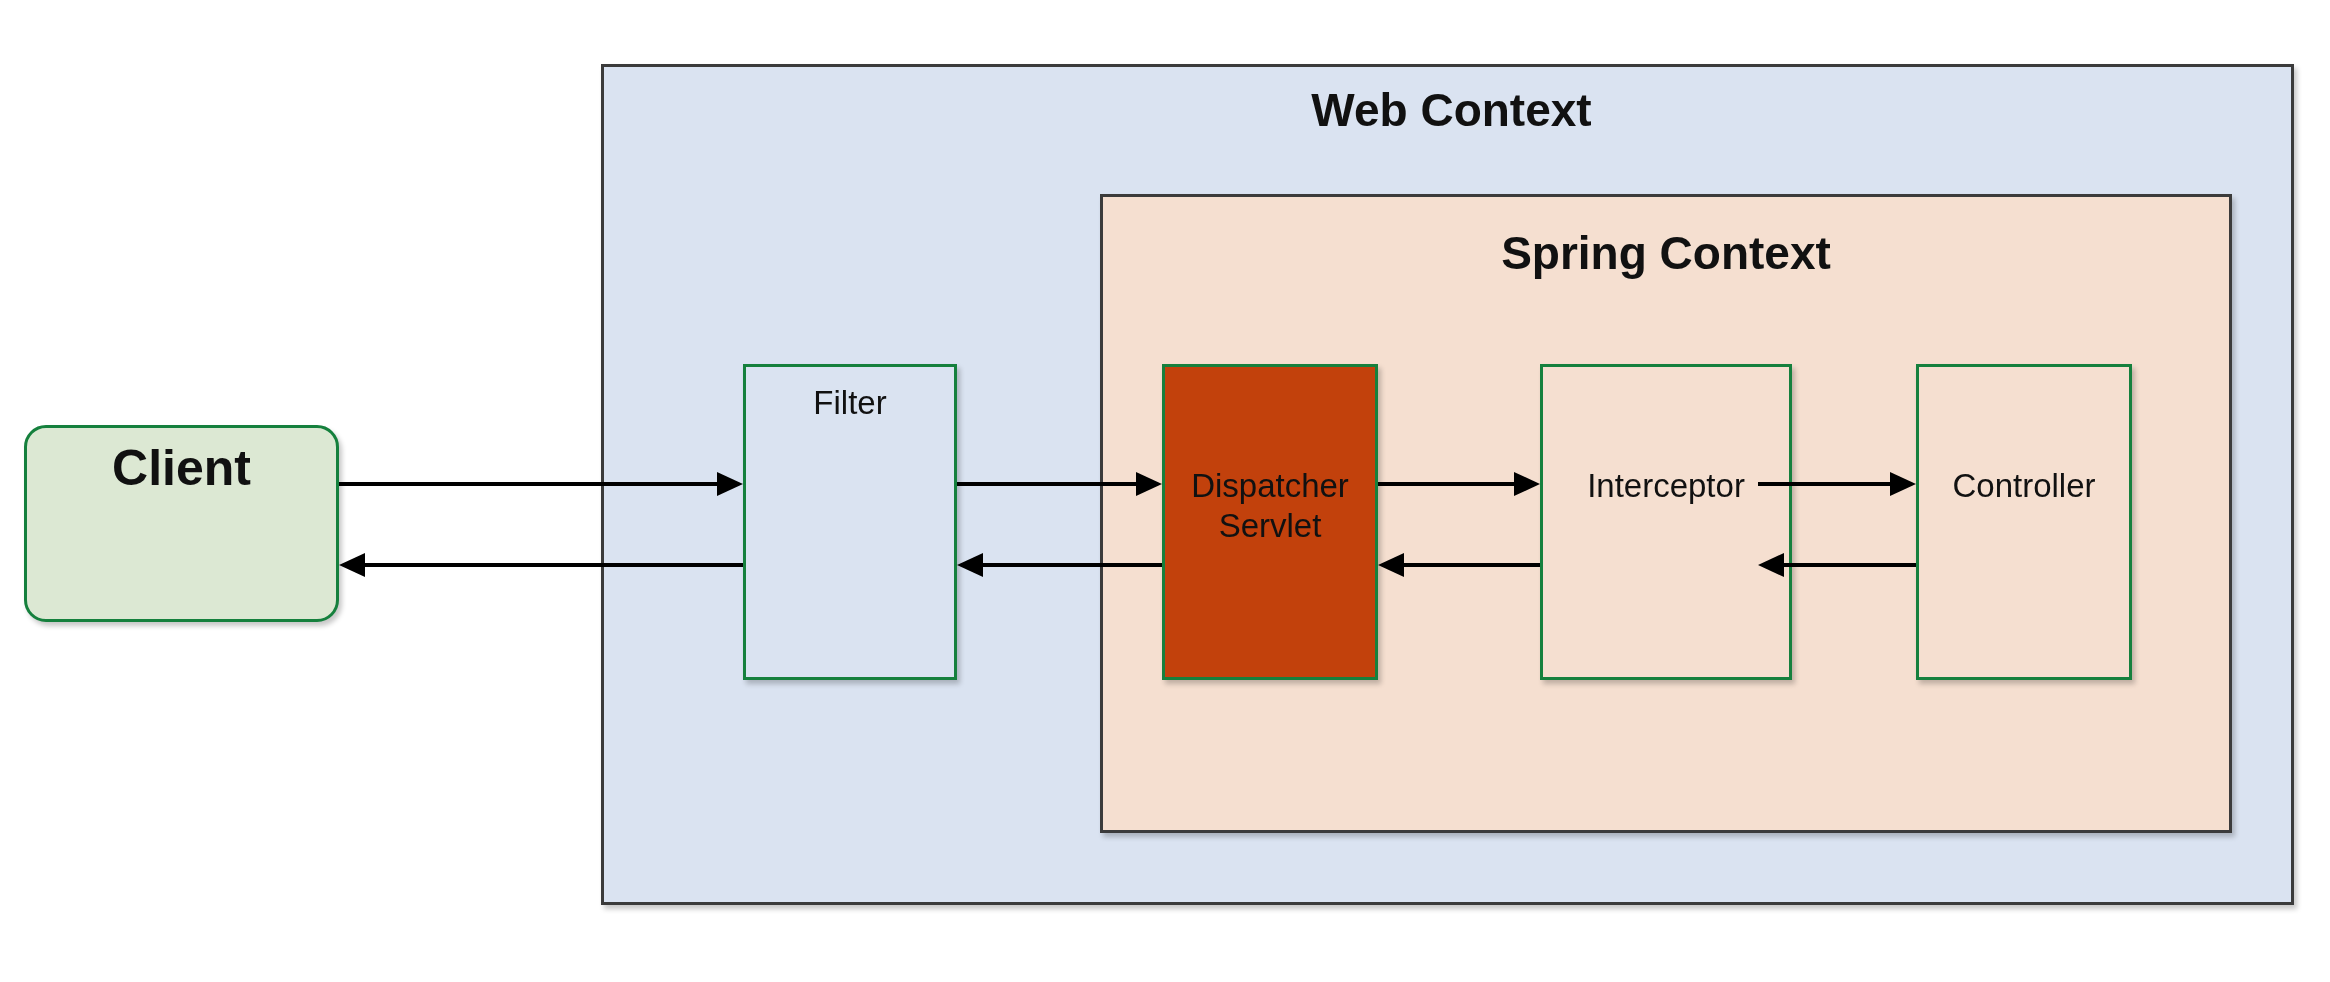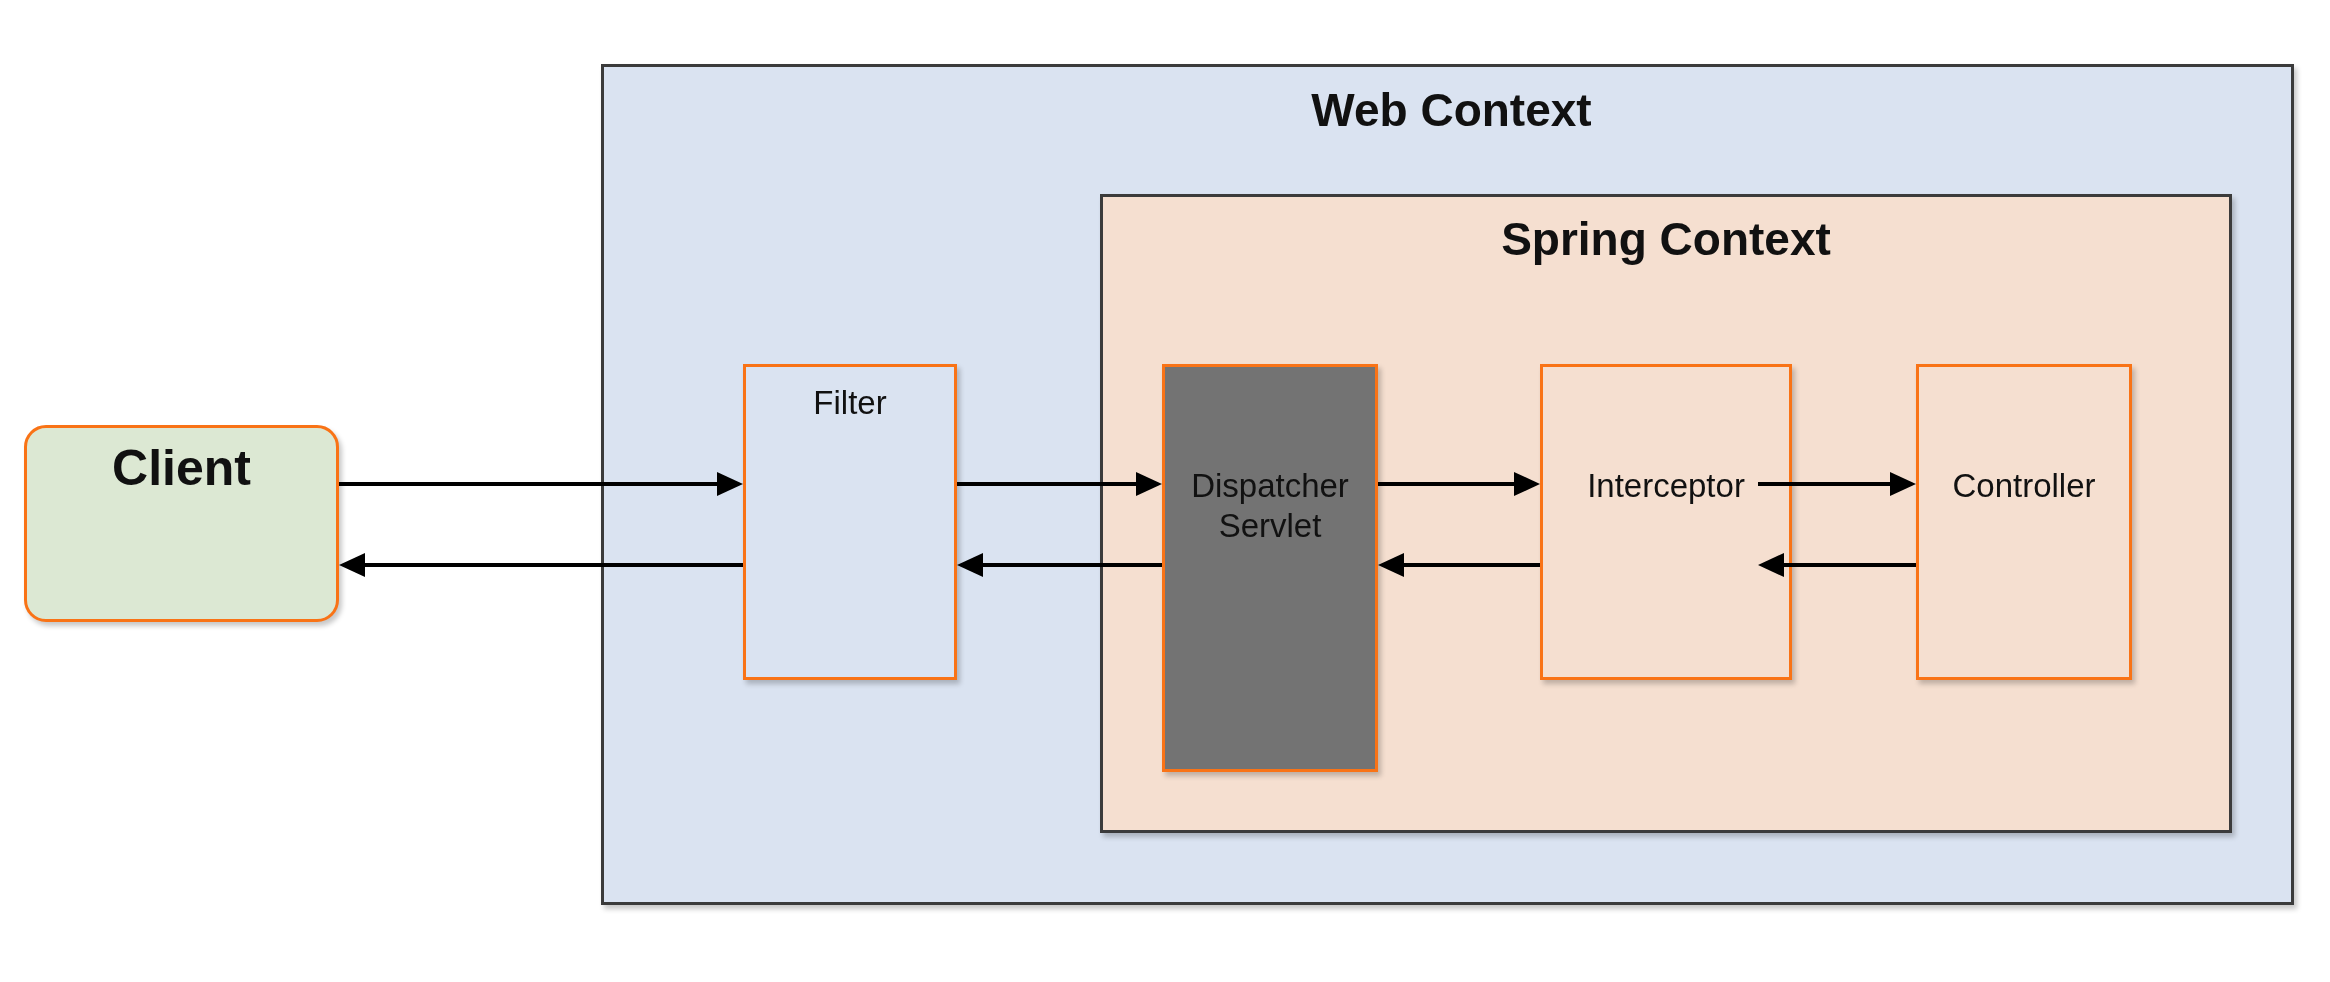--- a/index.html
+++ b/index.html
@@ -35,26 +35,26 @@
   .container-title {
     position: absolute;
     left: 0; right: 0;
     text-align: center;
     font-weight: bold;
     font-size: 46px;
     line-height: 56px;
     color: #111111;
   }
   .web-context .container-title { top: 15px; padding-left: 8px; }
-  .spring-context .container-title { top: 14px; }
+  .spring-context .container-title { top: 28px; }
 
   
   .node {
     position: absolute;
-    border: 3px solid #f97316;
+    border: 3px solid #15803d;
     box-sizing: border-box;
     box-shadow: 3px 4px 5px rgba(0,0,0,0.22);
   }
   .node-label {
     position: absolute;
     left: 0; right: 0;
     text-align: center;
     font-size: 33px;
     line-height: 40px;
     color: #111111;
@@ -72,22 +72,22 @@
     font-weight: bold;
   }
   .filter {
     left: 743px; top: 364px;
     width: 214px; height: 316px;
     background: #dae3f1;
   }
   .filter .node-label { top: 16px; }
   .dispatcher-servlet {
     left: 1162px; top: 364px;
-    width: 216px; height: 408px;
-    background: #737373;
+    width: 216px; height: 316px;
+    background: #c2410c;
     text-decoration: underline;
   }
   .interceptor {
     left: 1540px; top: 364px;
     width: 252px; height: 316px;
     background: #f5dfd0;
   }
   .controller {
     left: 1916px; top: 364px;
     width: 216px; height: 316px;

